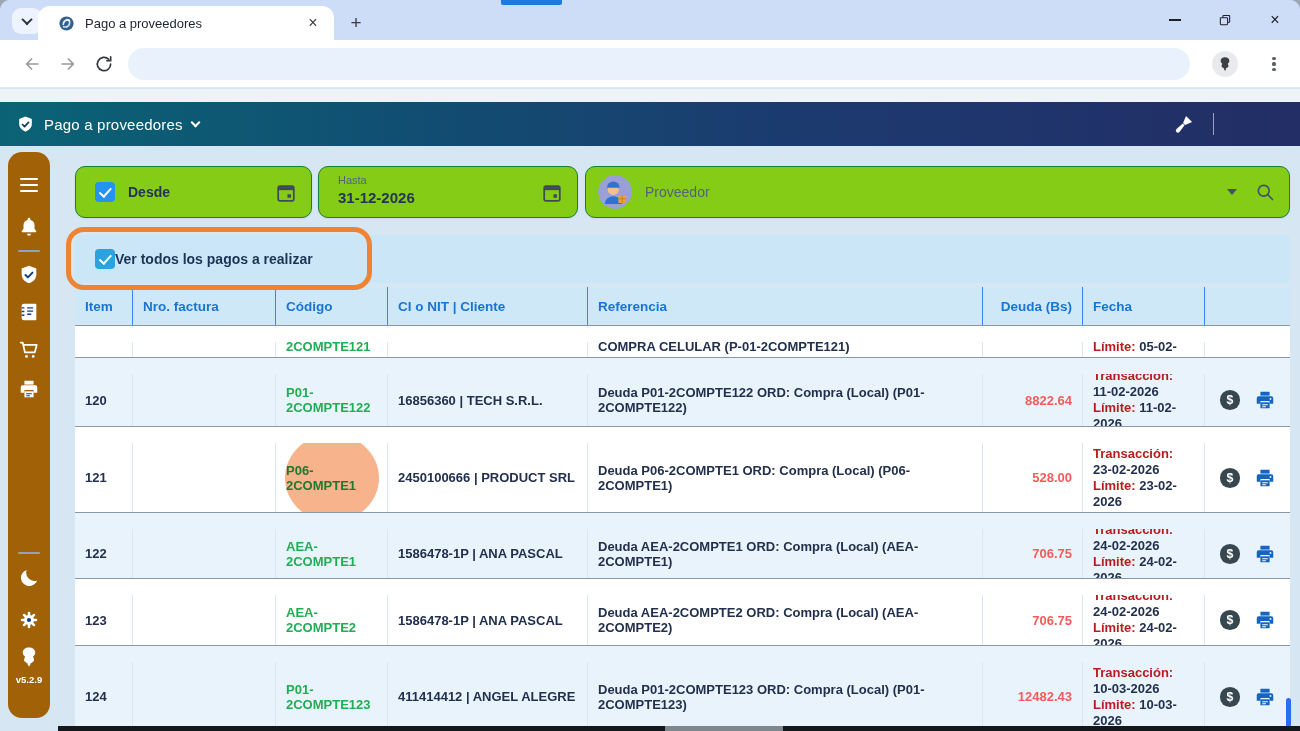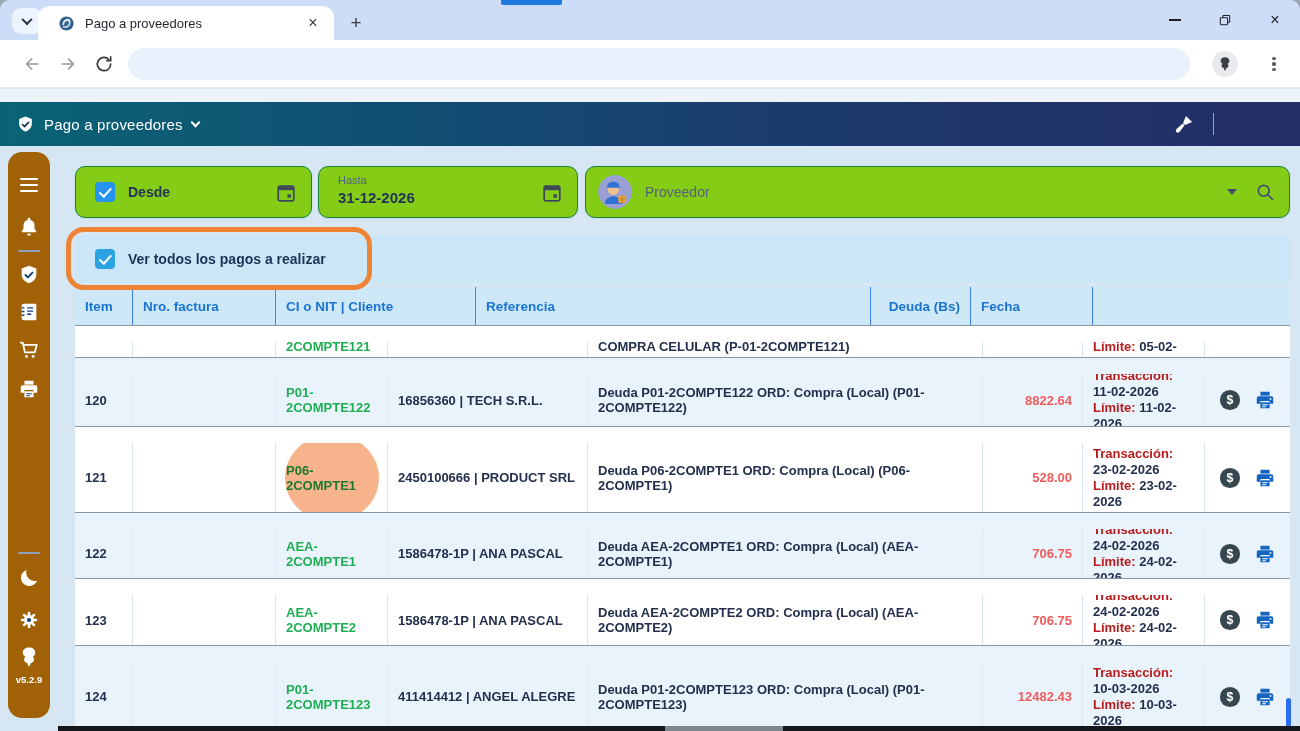--- a/index.html
+++ b/index.html
@@ -66,21 +66,21 @@
   .hasta-value { position:absolute; left:19px; top:22px; font-size:15px; font-weight:700; color:#253455; }
   .prov-avatar { width:34px; height:34px; margin-left:12px; border-radius:50%; overflow:hidden; flex:0 0 auto; }
   .prov-label { margin-left:13px; font-size:14px; color:#56627a; flex:1 1 auto; }
   .select-caret { width:0; height:0; border-left:5px solid transparent; border-right:5px solid transparent; border-top:6px solid #44506b; margin-right:18px; cursor:pointer; }
   .search-btn { width:20px; height:20px; margin-right:14px; cursor:pointer; }
   .card-desde .cbx { margin-left:19px; }
 
   
   .toggle-strip { position:absolute; left:75px; top:235px; width:1215px; height:48px; background:#cbe7f7; border-radius:4px; display:flex; align-items:center; }
   .toggle-strip .cbx { margin-left:20px; }
-  .toggle-label { margin-left:13px; font-size:14px; font-weight:700; color:#1c3355; }
+  .toggle-label { font-size:14px; font-weight:700; color:#1c3355; }
   .orange-annotation { position:absolute; left:66px; top:227px; width:306px; height:63px; border:5px solid #ee8433; border-radius:18px; pointer-events:none; z-index:6; }
 
   
   .table { position:absolute; left:75px; top:287px; width:1215px; height:444px; background:#fff; overflow:hidden; }
   .t-hdr { display:flex; height:38px; background:#cfe8f8; }
   .t-hdr .hc { display:flex; align-items:center; padding:0 10px; font-size:13.5px; font-weight:700; color:#1a74d2; border-right:1px solid #3b82f6; }
   .t-hdr .hc:last-child { border-right:none; }
   .hc-deu { justify-content:flex-end; }
   .t-row { display:flex; border-top:1px solid #8799a7; background:#fff; }
   .t-row .c { padding:4px 10px; border-right:1px solid #d9e7f2; display:flex; align-items:center; font-size:13px; font-weight:600; color:#22304e; overflow:hidden;margin-top:16px; }
@@ -315,20 +315,21 @@
   <div class="toggle-strip">
     <span class="cbx cbx-cyan"></span>
     <span class="toggle-label">Ver todos los pagos a realizar</span>
   </div>
   <div class="orange-annotation"></div>
 
   <div class="table">
     <div class="t-hdr">
       <div class="hc w-item">Item</div>
       <div class="hc w-nro">Nro. factura</div>
+      <div class="hc w-cod">Código</div>
       <div class="hc w-cli">CI o NIT | Cliente</div>
       <div class="hc w-ref">Referencia</div>
       <div class="hc w-deu hc-deu">Deuda (Bs)</div>
       <div class="hc w-fec">Fecha</div>
       <div class="hc w-act"></div>
     </div>
 
     <div class="t-row t-partial">
       <div class="c w-item"></div>
       <div class="c w-nro"></div>

